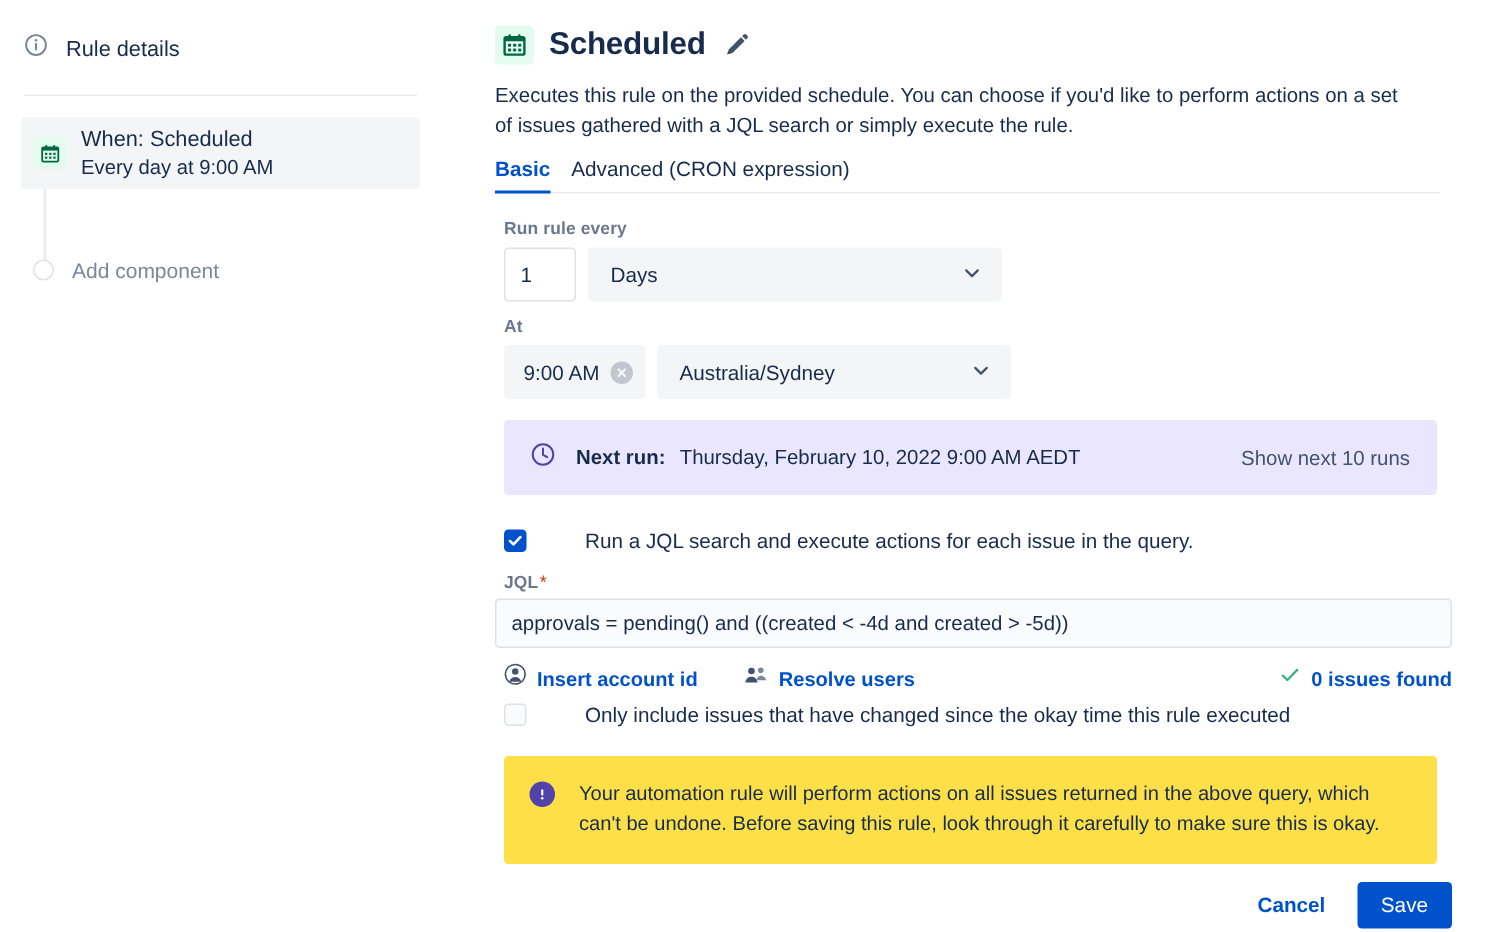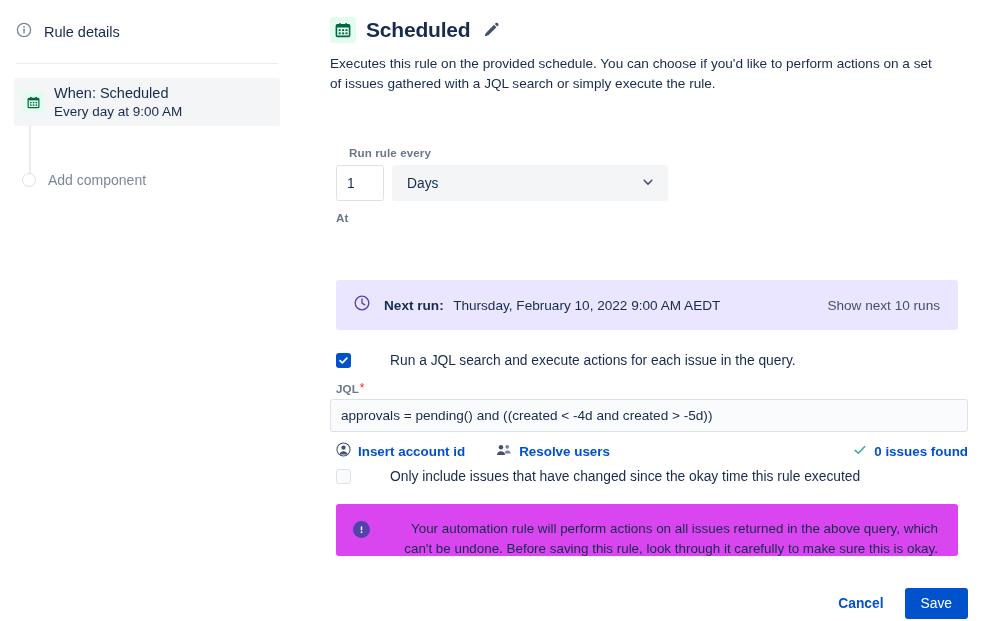--- a/index.html
+++ b/index.html
@@ -139,23 +139,23 @@
 
   .jql-actions { position: absolute; left: 6px; top: 442px; width: 632px;
     display: flex; align-items: center; }
   .jql-act { display: flex; align-items: center; gap: 7px; cursor: pointer; }
   .jql-act .lbl { font-size: 13.4px; color: #0052CC; font-weight: bold; }
   .spacer-28 { width: 31px; }
   .issues-found { margin-left: auto; display: flex; align-items: center; gap: 7px; }
   .issues-found .lbl { font-size: 13.4px; color: #0052CC; font-weight: bold; }
 
   .banner-warn {
-    position: absolute; left: 6px; top: 504px; width: 622px; height: 52px;
-    background: #d946ef; border-radius: 3px;
-    display: flex; align-items: flex-start; padding: 15px 20px 0 17px; gap: 16px; text-align: right;
+    position: absolute; left: 6px; top: 504px; width: 622px; height: 72px;
+    background: #fde047; border-radius: 3px;
+    display: flex; align-items: flex-start; padding: 15px 20px 0 17px; gap: 16px;
   }
   .warn-ico {
     width: 17px; height: 17px; border-radius: 50%; background: #5243AA;
     display: flex; align-items: center; justify-content: center; flex: 0 0 auto; margin-top: 2px;
   }
   .warn-txt { font-size: 13.4px; line-height: 1.52; color: #172B4D; width: 570px; }
 
   .footer { position: absolute; left: 0; top: 588px; width: 638px;
     display: flex; justify-content: flex-end; align-items: center; gap: 11px; }
   .btn-cancel {
@@ -239,38 +239,63 @@
         <svg width="18" height="18" viewBox="0 0 20 20">
           <path d="M3.2 16.8 L4.4 13.2 L13.3 4.3 L16.0 7.0 L7.1 15.9 Z" fill="#42526E"></path>
           <path d="M14.2 3.4 L16.9 6.1 L18.0 5.0 C18.6 4.4 18.6 3.6 18.0 3.0 L17.3 2.3 C16.7 1.7 15.9 1.7 15.3 2.3 Z" fill="#42526E"></path>
           <path d="M3.2 16.8 L5.6 16.3 L3.8 14.4 Z" fill="#344563"></path>
         </svg>
       </span>
     </div>
 
     <div class="desc">Executes this rule on the provided schedule. You can choose if you'd like to perform actions on a set of issues gathered with a JQL search or simply execute the rule.</div>
 
+    <div class="tabs">
+      <div class="tabstrip">
+        <div class="tab active">Basic</div>
+        <div class="tab idle">Advanced (CRON expression)</div>
+      </div>
+      <div class="tabs-rule"></div>
+    </div>
 
     <div class="grp-run">
-      <div class="field-label" style="margin-bottom:6px;margin-left:13px;">Run rule every</div>
+      <div class="field-label" style="margin-bottom:6px;">Run rule every</div>
       <div class="row">
         <input class="inp-num" type="text" value="1" style="">
         <div class="select sel-days">
           <span>Days</span>
           <span>
             <svg width="14" height="14" viewBox="0 0 16 16">
               <path d="M3.6 6 L8 10.4 L12.4 6" fill="none" stroke="#42526E" stroke-width="1.7" stroke-linecap="round" stroke-linejoin="round"></path>
             </svg>
           </span>
         </div>
       </div>
     </div>
 
     <div class="grp-at">
       <div class="field-label" style="margin-bottom:6px;">At</div>
+      <div class="row">
+        <div class="pill-time">
+          <span>9:00 AM</span>
+          <span class="clearbtn">
+            <svg width="9" height="9" viewBox="0 0 10 10">
+              <path d="M2.6 2.6 L7.4 7.4 M7.4 2.6 L2.6 7.4" stroke="#F4F5F7" stroke-width="1.6" stroke-linecap="round"></path>
+            </svg>
+          </span>
+        </div>
+        <div class="select sel-tz">
+          <span>Australia/Sydney</span>
+          <span>
+            <svg width="14" height="14" viewBox="0 0 16 16">
+              <path d="M3.6 6 L8 10.4 L12.4 6" fill="none" stroke="#42526E" stroke-width="1.7" stroke-linecap="round" stroke-linejoin="round"></path>
+            </svg>
+          </span>
+        </div>
+      </div>
     </div>
 
     <div class="banner-next">
       <div class="bn-left">
         <span>
           <svg width="18" height="18" viewBox="0 0 20 20">
             <circle cx="10" cy="10" r="7.6" fill="none" stroke="#5243AA" stroke-width="1.5"></circle>
             <path d="M10 5.6 L10 10.2 L13.1 12" fill="none" stroke="#5243AA" stroke-width="1.5" stroke-linecap="round" stroke-linejoin="round"></path>
           </svg>
         </span>

